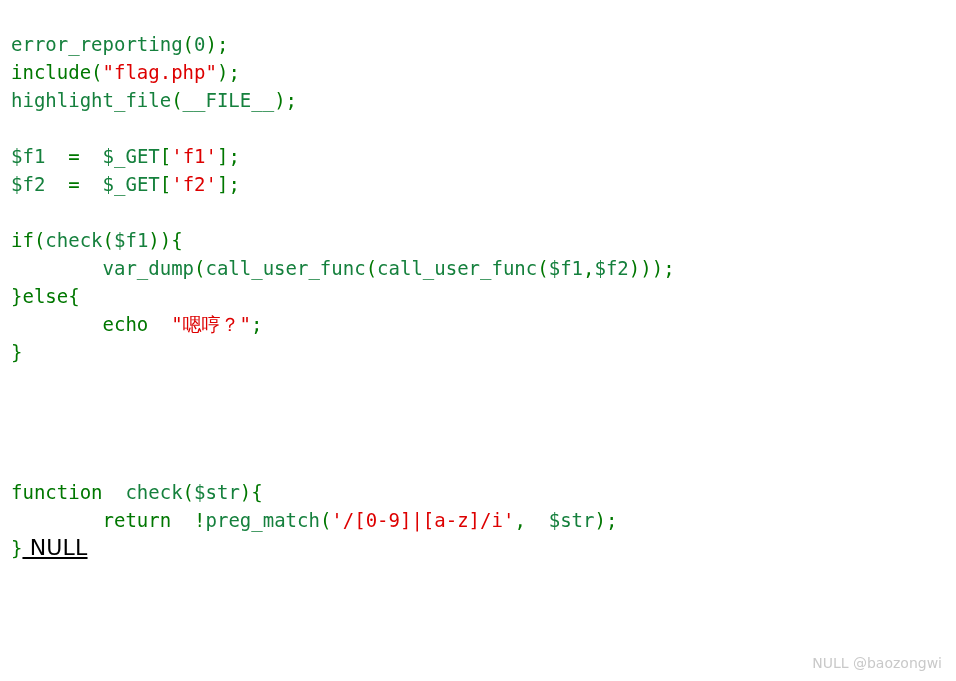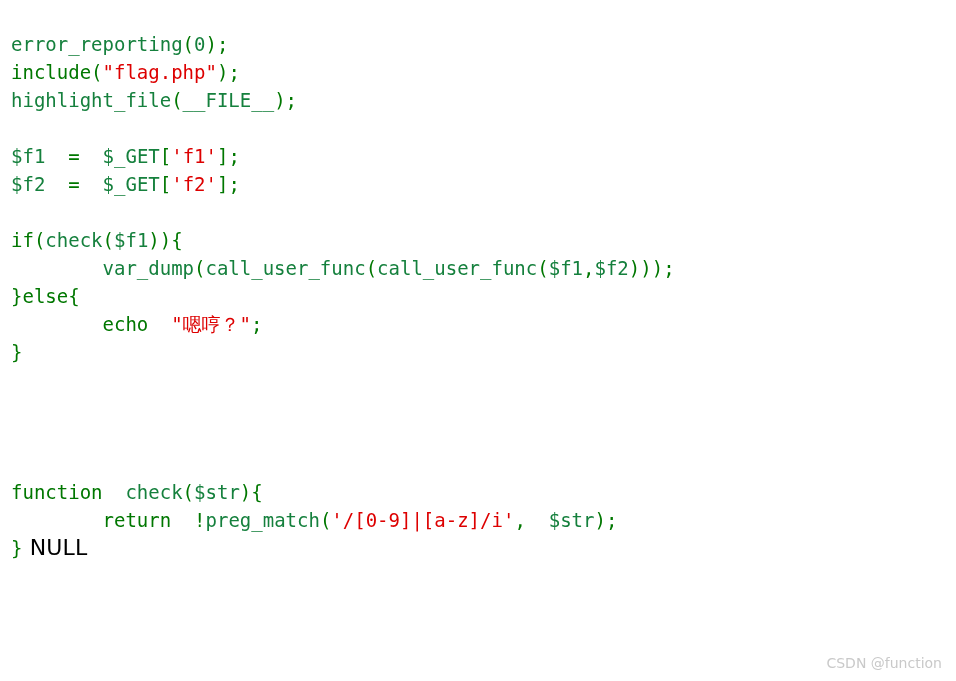--- a/index.html
+++ b/index.html
@@ -40,32 +40,33 @@
   .tok-default  { color: #15803d; }   
   .tok-keyword  { color: #007700; }   
   .tok-string   { color: #DD0000; }
 
   
   .null-output {
     font-family: "DejaVu Sans", sans-serif;
     font-size: 22px;
     color: #000000;
     letter-spacing: 0.2px;
+    text-decoration: underline;
   }
 
   
   .watermark {
     position: absolute;
     right: 14px;
     bottom: 10px;
     font-family: "DejaVu Sans", sans-serif;
     font-size: 14px;
     color: #c9c9c9;
     user-select: none;
     white-space: pre;
   }
 </style>
 </head>
 <body>
 
 <div class="code-block" id="code-block"><div class="code-line"><span class="tok-default">error_reporting</span><span class="tok-keyword">(</span><span class="tok-default">0</span><span class="tok-keyword">)</span><span class="tok-keyword">;</span></div><div class="code-line"><span class="tok-keyword">include</span><span class="tok-keyword">(</span><span class="tok-string">"flag.php"</span><span class="tok-keyword">)</span><span class="tok-keyword">;</span></div><div class="code-line"><span class="tok-default">highlight_file</span><span class="tok-keyword">(</span><span class="tok-default">__FILE__</span><span class="tok-keyword">)</span><span class="tok-keyword">;</span></div><div class="code-line blank-line"></div><div class="code-line"><span class="tok-default">$f1</span><span class="tok-default">  </span><span class="tok-keyword">=</span><span class="tok-default">  </span><span class="tok-default">$_GET</span><span class="tok-keyword">[</span><span class="tok-string">'f1'</span><span class="tok-keyword">]</span><span class="tok-keyword">;</span></div><div class="code-line"><span class="tok-default">$f2</span><span class="tok-default">  </span><span class="tok-keyword">=</span><span class="tok-default">  </span><span class="tok-default">$_GET</span><span class="tok-keyword">[</span><span class="tok-string">'f2'</span><span class="tok-keyword">]</span><span class="tok-keyword">;</span></div><div class="code-line blank-line"></div><div class="code-line"><span class="tok-keyword">if</span><span class="tok-keyword">(</span><span class="tok-default">check</span><span class="tok-keyword">(</span><span class="tok-default">$f1</span><span class="tok-keyword">))</span><span class="tok-keyword">{</span></div><div class="code-line"><span class="tok-default">        </span><span class="tok-default">var_dump</span><span class="tok-keyword">(</span><span class="tok-default">call_user_func</span><span class="tok-keyword">(</span><span class="tok-default">call_user_func</span><span class="tok-keyword">(</span><span class="tok-default">$f1</span><span class="tok-keyword">,</span><span class="tok-default">$f2</span><span class="tok-keyword">)))</span><span class="tok-keyword">;</span></div><div class="code-line"><span class="tok-keyword">}</span><span class="tok-keyword">else</span><span class="tok-keyword">{</span></div><div class="code-line"><span class="tok-default">        </span><span class="tok-keyword">echo</span><span class="tok-default">  </span><span class="tok-string">"嗯哼？"</span><span class="tok-keyword">;</span></div><div class="code-line"><span class="tok-keyword">}</span></div><div class="code-line blank-line"></div><div class="code-line blank-line"></div><div class="code-line blank-line"></div><div class="code-line blank-line"></div><div class="code-line"><span class="tok-keyword">function</span><span class="tok-default">  </span><span class="tok-default">check</span><span class="tok-keyword">(</span><span class="tok-default">$str</span><span class="tok-keyword">)</span><span class="tok-keyword">{</span></div><div class="code-line"><span class="tok-default">        </span><span class="tok-keyword">return</span><span class="tok-default">  </span><span class="tok-keyword">!</span><span class="tok-default">preg_match</span><span class="tok-keyword">(</span><span class="tok-string">'/[0-9]|[a-z]/i'</span><span class="tok-keyword">,</span><span class="tok-default">  </span><span class="tok-default">$str</span><span class="tok-keyword">)</span><span class="tok-keyword">;</span></div><div class="code-line"><span class="tok-keyword">}</span><span class="null-output"> NULL</span></div></div>
 
-<div class="watermark">CSDN @function</div>
+<div class="watermark">NULL @baozongwi</div>
 
 </body></html>

